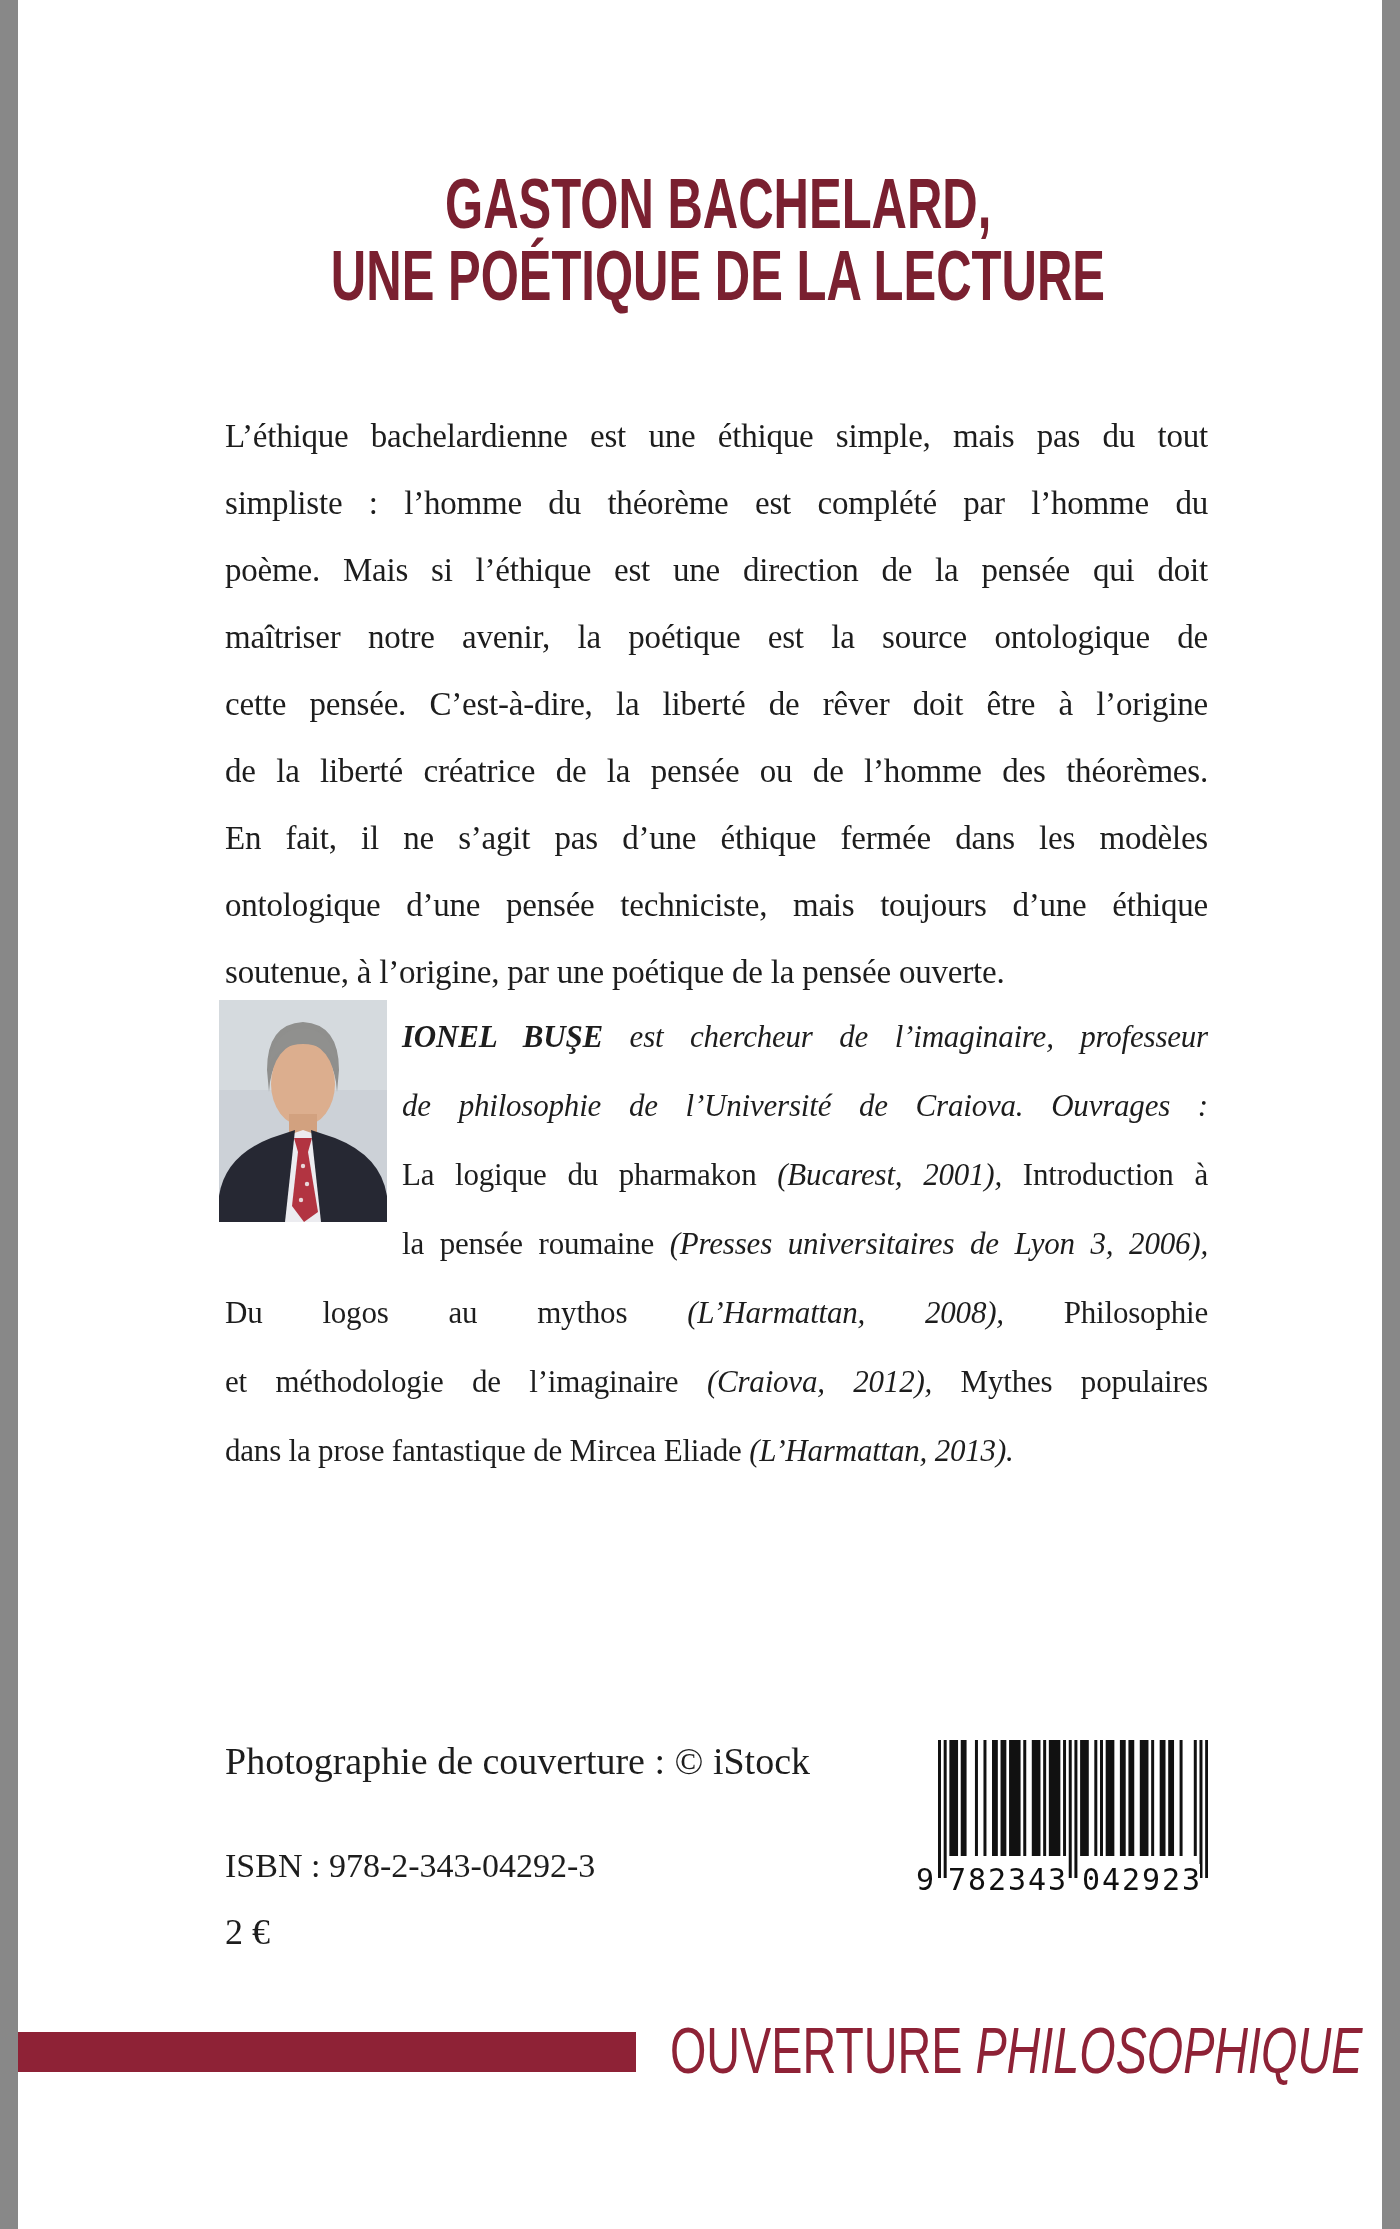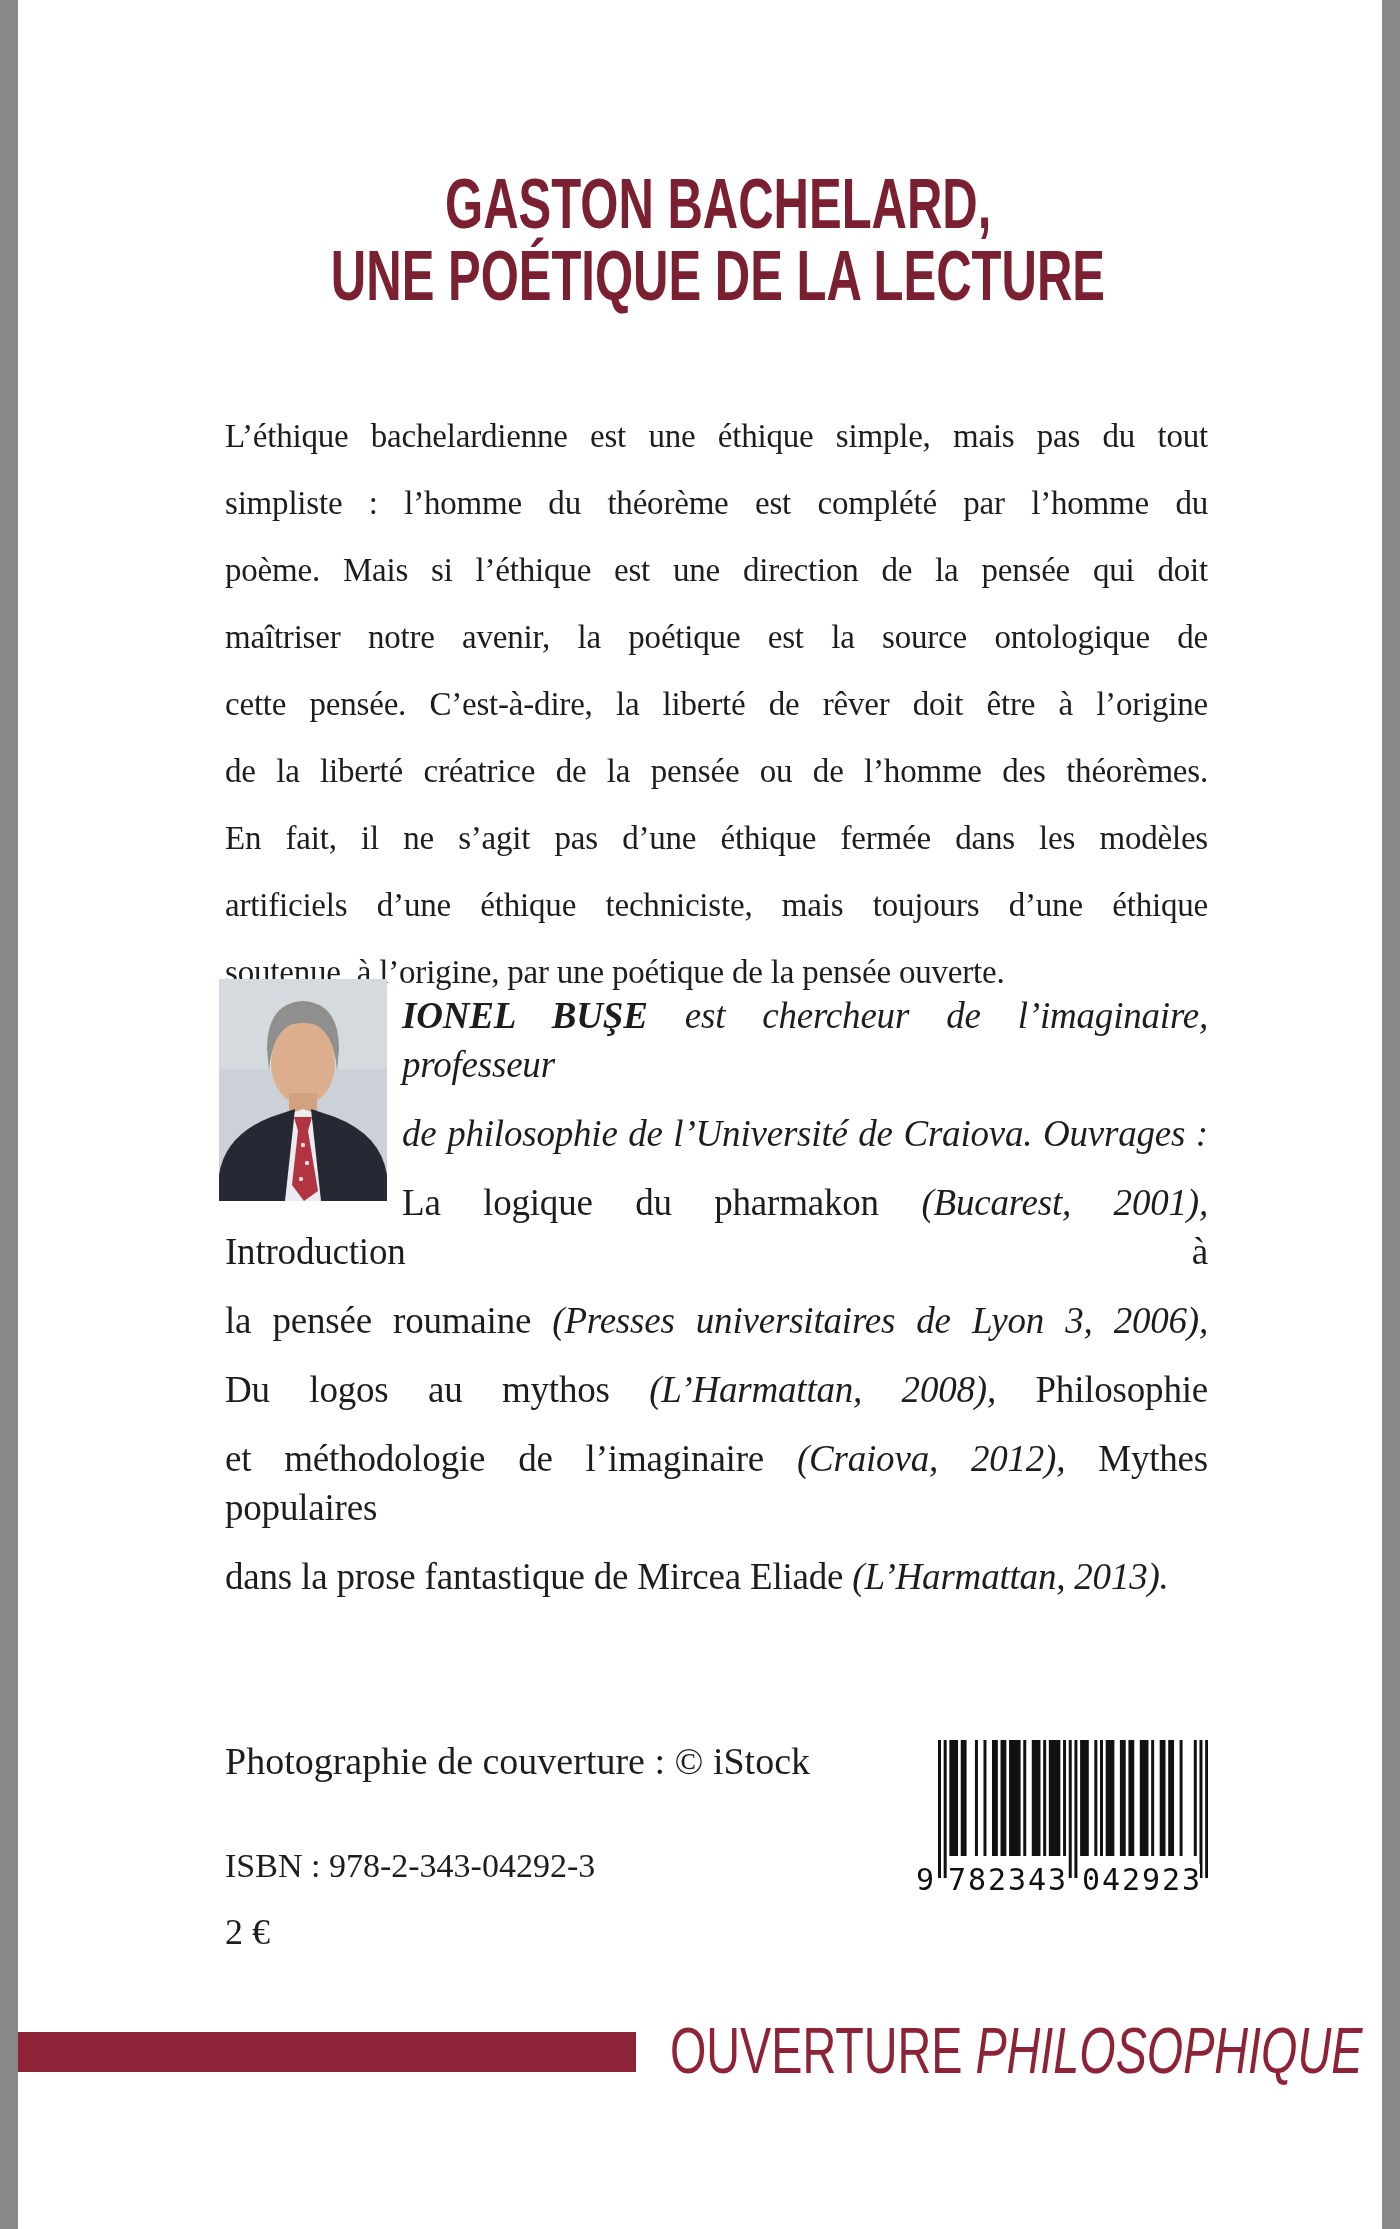--- a/index.html
+++ b/index.html
@@ -14,22 +14,22 @@
   .tline{white-space:nowrap;}
   .cond{display:inline-block;transform:scaleX(0.70);transform-origin:center;white-space:nowrap;}
 
   
   .synopsis{position:absolute;top:393px;left:207px;width:983px;
             font-size:33px;line-height:47px;letter-spacing:-0.2px;}
   .jline{text-align:justify;text-align-last:justify;white-space:normal;margin-top:20px;}
   .jline.last{text-align-last:left;}
 
   
-  .bio{position:absolute;top:971px;left:207px;width:983px;
-       font-size:37px;line-height:49px;letter-spacing:-0.2px;}
+  .bio{position:absolute;top:992px;left:207px;width:983px;
+       font-size:31px;line-height:49px;letter-spacing:-0.2px;}
   .photo{float:left;width:168px;height:222px;margin:8px 15px 13px -6px;}
   .photo svg{display:block;width:168px;height:222px;}
   .seg-i{font-style:italic;}
   .seg-bi{font-style:italic;font-weight:700;}
   .seg-r{font-style:normal;}
 
   
   .credit{position:absolute;left:207px;top:1744px;font-size:38px;line-height:34px;text-align:right;}
   .isbn{position:absolute;left:207px;top:1849px;font-size:34px;line-height:34px;}
   .price{position:absolute;left:207px;top:1914px;font-size:36px;line-height:36px;}
@@ -61,21 +61,21 @@
   </header>
 
   <section class="synopsis" id="synopsis">
       <div class="jline">L’éthique bachelardienne est une éthique simple, mais pas du tout</div>
       <div class="jline">simpliste : l’homme du théorème est complété par l’homme du</div>
       <div class="jline">poème. Mais si l’éthique est une direction de la pensée qui doit</div>
       <div class="jline">maîtriser notre avenir, la poétique est la source ontologique de</div>
       <div class="jline">cette pensée. C’est-à-dire, la liberté de rêver doit être à l’origine</div>
       <div class="jline">de la liberté créatrice de la pensée ou de l’homme des théorèmes.</div>
       <div class="jline">En fait, il ne s’agit pas d’une éthique fermée dans les modèles</div>
-      <div class="jline">artificiels d’une éthique techniciste, mais toujours d’une éthique</div>
+      <div class="jline">ontologique d’une pensée techniciste, mais toujours d’une éthique</div>
       <div class="jline last">soutenue, à l’origine, par une poétique de la pensée ouverte.</div>
     </section>
 
   <section class="bio" id="bio">
     <div class="photo">
       <svg viewBox="0 0 168 222">
         <rect x="0" y="0" width="168" height="222" fill="#ccd1d7"></rect>
         <rect x="0" y="0" width="168" height="90" fill="#d5dade"></rect>
         <path d="M48,70 Q48,24 84,22 Q120,24 120,70 L118,92 Q116,50 84,46 Q52,50 50,92 Z" fill="#8f8f8d"></path>
         <ellipse cx="84" cy="84" rx="32" ry="42" fill="#dcae8e"></ellipse>

